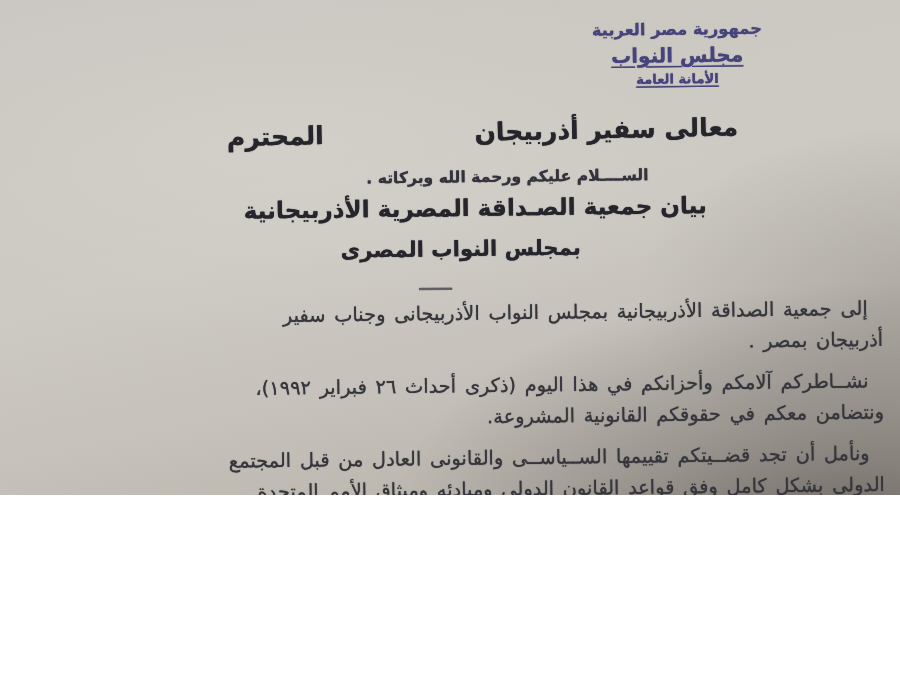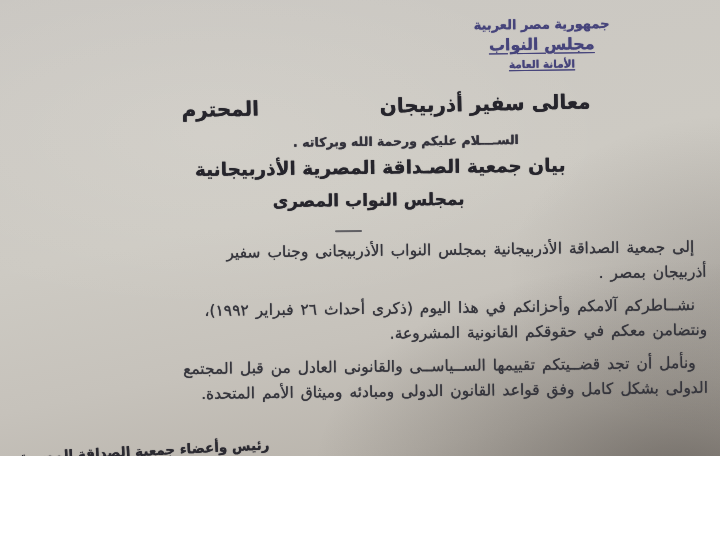--- a/index.html
+++ b/index.html
@@ -3,21 +3,21 @@
 <meta charset="utf-8">
 <style>
   html, body {
     margin: 0; padding: 0;
     width: 720px; height: 540px;
     overflow: hidden;
     font-family: "DejaVu Sans", sans-serif;
   }
   .photo {
     position: relative;
-    width: 720px; height: 456px;
+    width: 720px; height: 396px;
     background:
       radial-gradient(70% 65% at 94% 104%, rgba(44,39,36,0.42), rgba(44,39,36,0) 72%),
       radial-gradient(45% 50% at 102% 60%, rgba(52,47,44,0.16), rgba(52,47,44,0) 70%),
       radial-gradient(80% 55% at 30% 30%, rgba(255,253,246,0.12), rgba(255,253,246,0) 70%),
       linear-gradient(168deg, #cac7c2 0%, #cdcac3 45%, #c6c2bb 68%, #bab5ad 88%, #aca69e 100%);
     overflow: hidden;
     text-decoration: underline;
   }
   
   .content {

